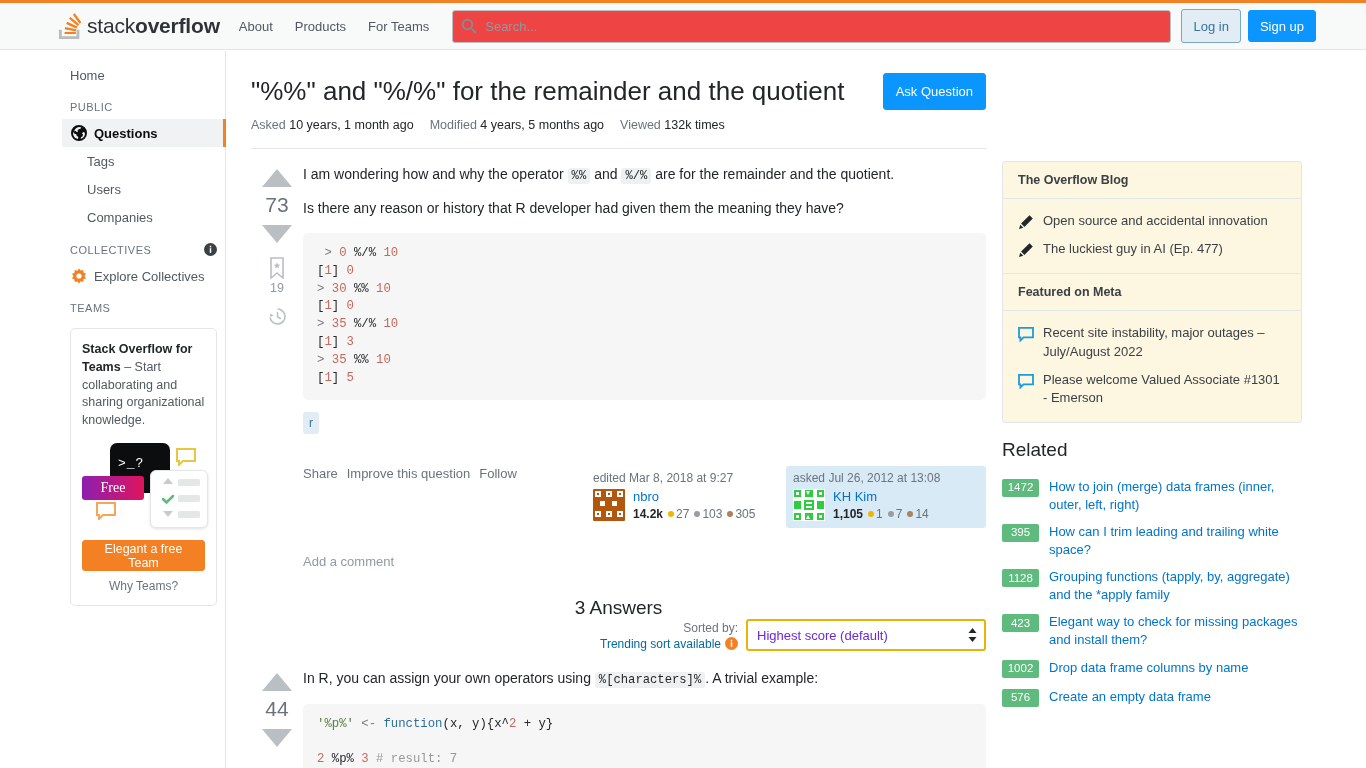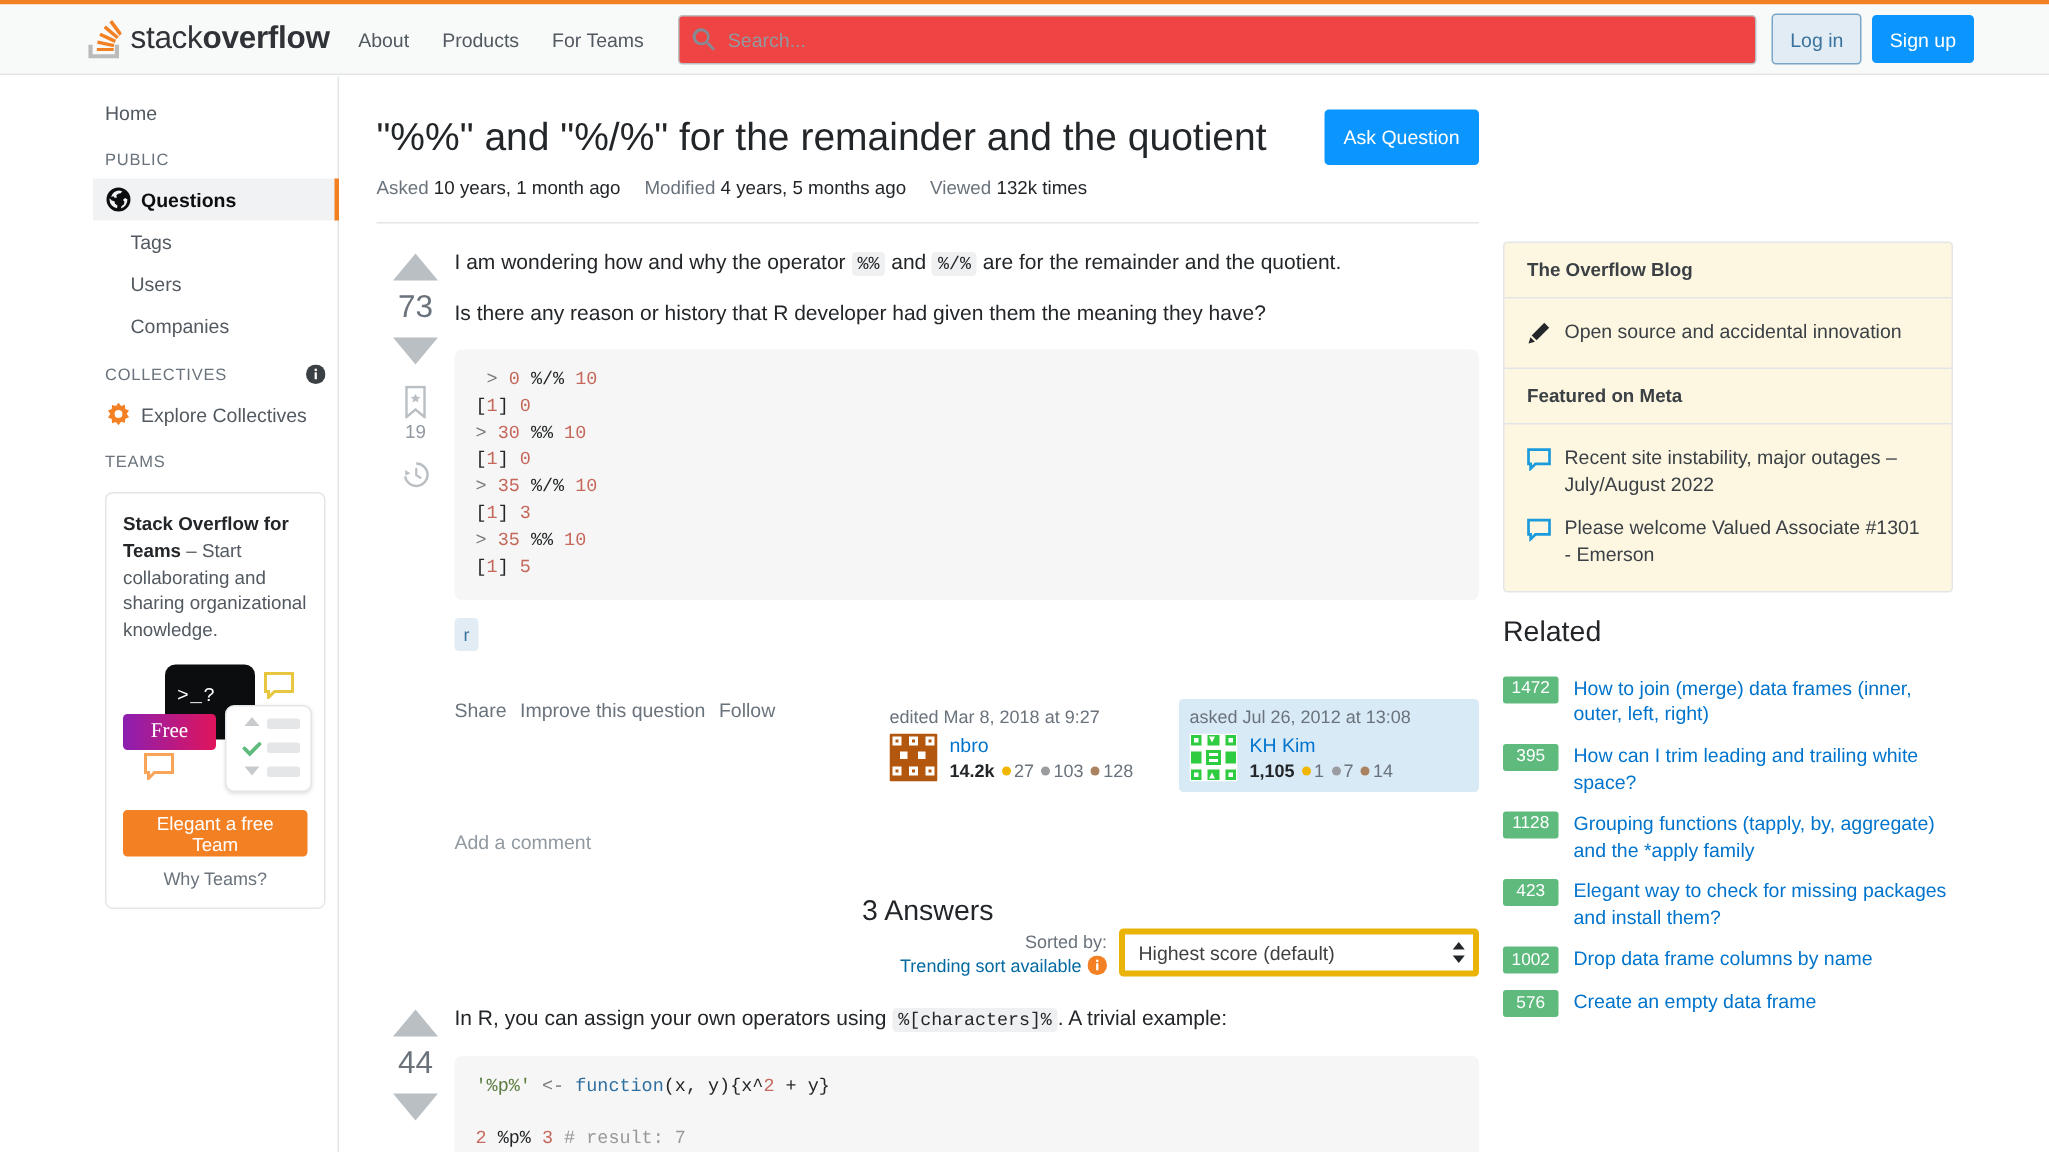--- a/index.html
+++ b/index.html
@@ -260,22 +260,22 @@
   .sort-wrap { margin-left: auto; display: flex; align-items: flex-end; gap: 8px; }
   .sort-labels { text-align: right; }
   .sorted-by { font-size: 12px; color: #6a737c; }
   .trending {
     font-size: 12px; color: #0369a1; cursor: pointer;
     display: flex; align-items: flex-start; gap: 4px; margin-top: 2px;
   }
   .trend-info { width: 13px; height: 13px; flex: none; }
   .sort-select {
     width: 240px; height: 32px;
-    border: 4px solid #eab308; border-radius: 3px;
-    background: #fff; color: #404040;
+    border: 2px solid #eab308; border-radius: 3px;
+    background: #fff; color: #6d28d9;
     font-size: 13px; font-family: "Liberation Sans", sans-serif;
     padding: 0 26px 0 9px;
     appearance: none; -webkit-appearance: none;
     cursor: pointer; outline: none;
     position: relative;
   }
   .select-holder { position: relative; }
   .select-arrows {
     position: absolute; right: 9px; top: 9px;
     width: 9px; height: 14px; pointer-events: none;
@@ -512,21 +512,21 @@
                   <rect x="4" y="4" width="2" height="2"></rect>
                     <rect x="15" y="4" width="2" height="2"></rect>
                     <rect x="26" y="4" width="2" height="2"></rect>
                   <rect x="4" y="24" width="2" height="2"></rect>
                     <rect x="15" y="24" width="2" height="2"></rect>
                     <rect x="26" y="24" width="2" height="2"></rect>
                 </g>
               </svg>
               <div>
                 <div class="uc-name">nbro</div>
-                <div class="uc-rep"><b>14.2k</b><span class="badge-dot bd-gold"></span><span>27</span><span class="badge-dot bd-silver"></span><span>103</span><span class="badge-dot bd-bronze"></span><span>128</span></div>
+                <div class="uc-rep"><b>14.2k</b><span class="badge-dot bd-gold"></span><span>27</span><span class="badge-dot bd-silver"></span><span>103</span><span class="badge-dot bd-bronze"></span><span>305</span></div>
               </div>
             </div>
           </div>
 
           <div class="usercard highlight">
             <div class="uc-action"><span>asked</span> <b>Jul 26, 2012 at 13:08</b></div>
             <div class="uc-body">
               <svg class="uc-avatar" viewBox="0 0 32 32">
                 <rect width="32" height="32" fill="#ffffff"></rect>
                 <g fill="#2ecc40">
@@ -612,20 +612,26 @@
 
     <div class="widget">
       <div class="widget-title">The Overflow Blog</div>
       <div class="widget-list">
         <div class="widget-row">
           <svg class="w-ico" viewBox="0 0 16 16">
               <path d="M11.5 1.2l3.3 3.3-8.4 8.4-3.3-3.3zM2.3 10.8l3 3L1 15z" fill="#242729"></path>
             </svg>
           <a>Open source and accidental innovation</a>
         </div>
+        <div class="widget-row">
+          <svg class="w-ico" viewBox="0 0 16 16">
+              <path d="M11.5 1.2l3.3 3.3-8.4 8.4-3.3-3.3zM2.3 10.8l3 3L1 15z" fill="#242729"></path>
+            </svg>
+          <a>The luckiest guy in AI (Ep. 477)</a>
+        </div>
       </div>
 
       <div class="widget-title second">Featured on Meta</div>
       <div class="widget-list">
         <div class="widget-row">
           <svg class="w-ico" viewBox="0 0 16 16">
               <path d="M1 1.8h14v9.5H5.6L2.4 14.4v-3.1H1z" fill="none" stroke="#1b9bdc" stroke-width="1.8"></path>
             </svg>
           <a>Recent site instability, major outages – July/August 2022</a>
         </div>

